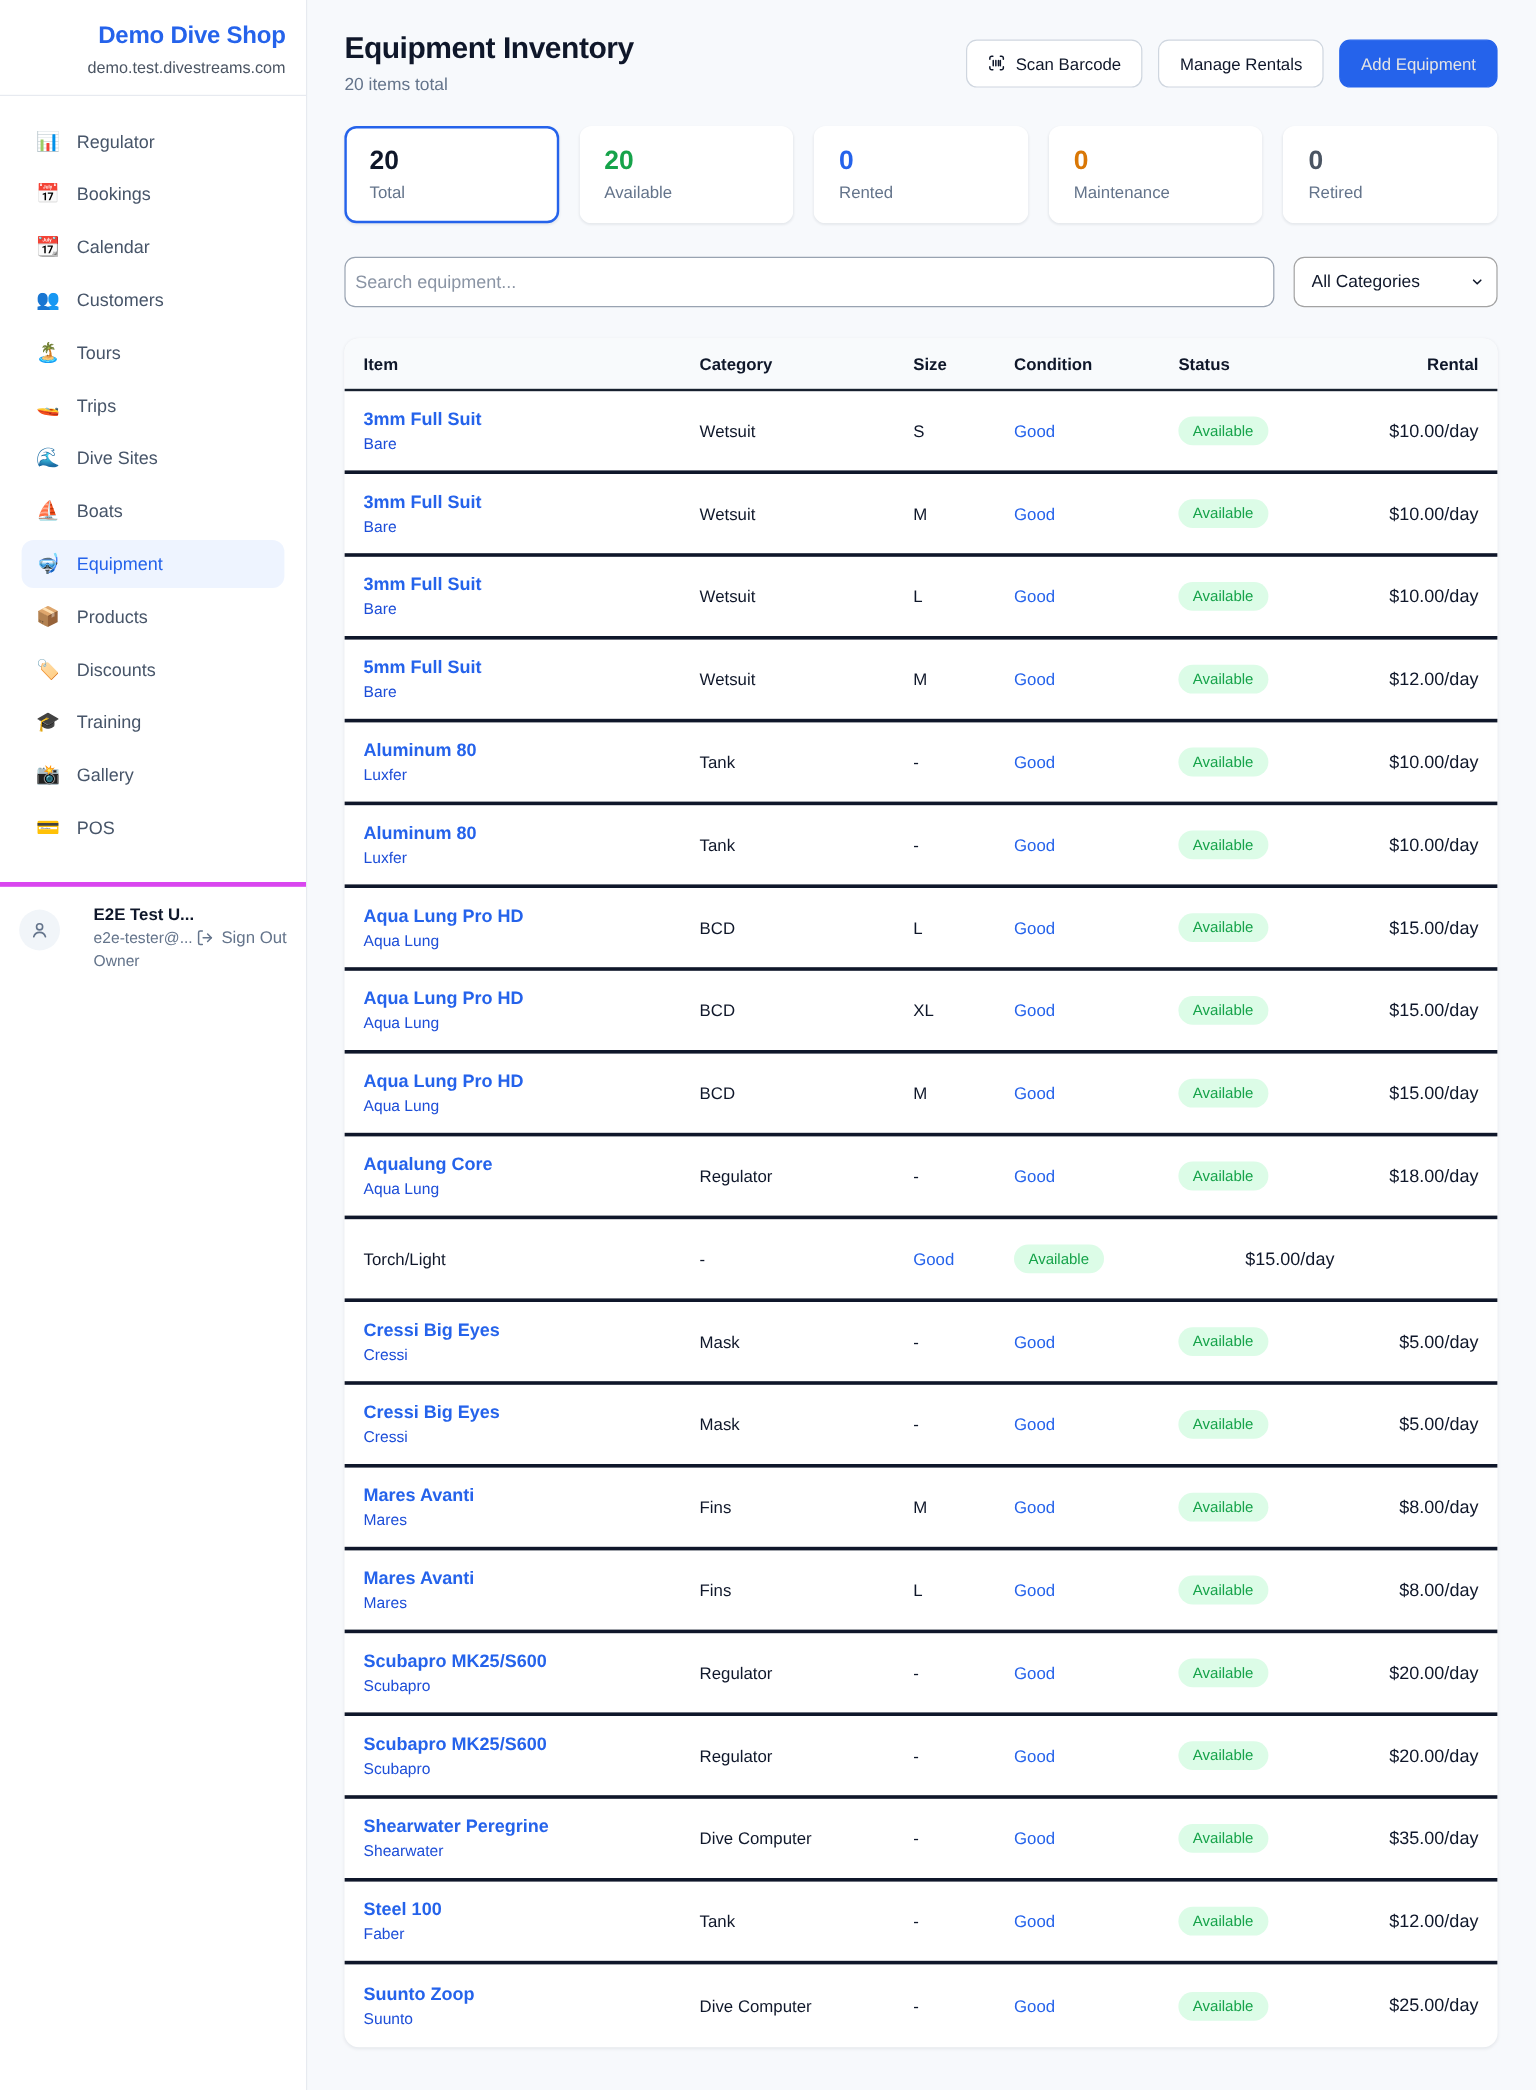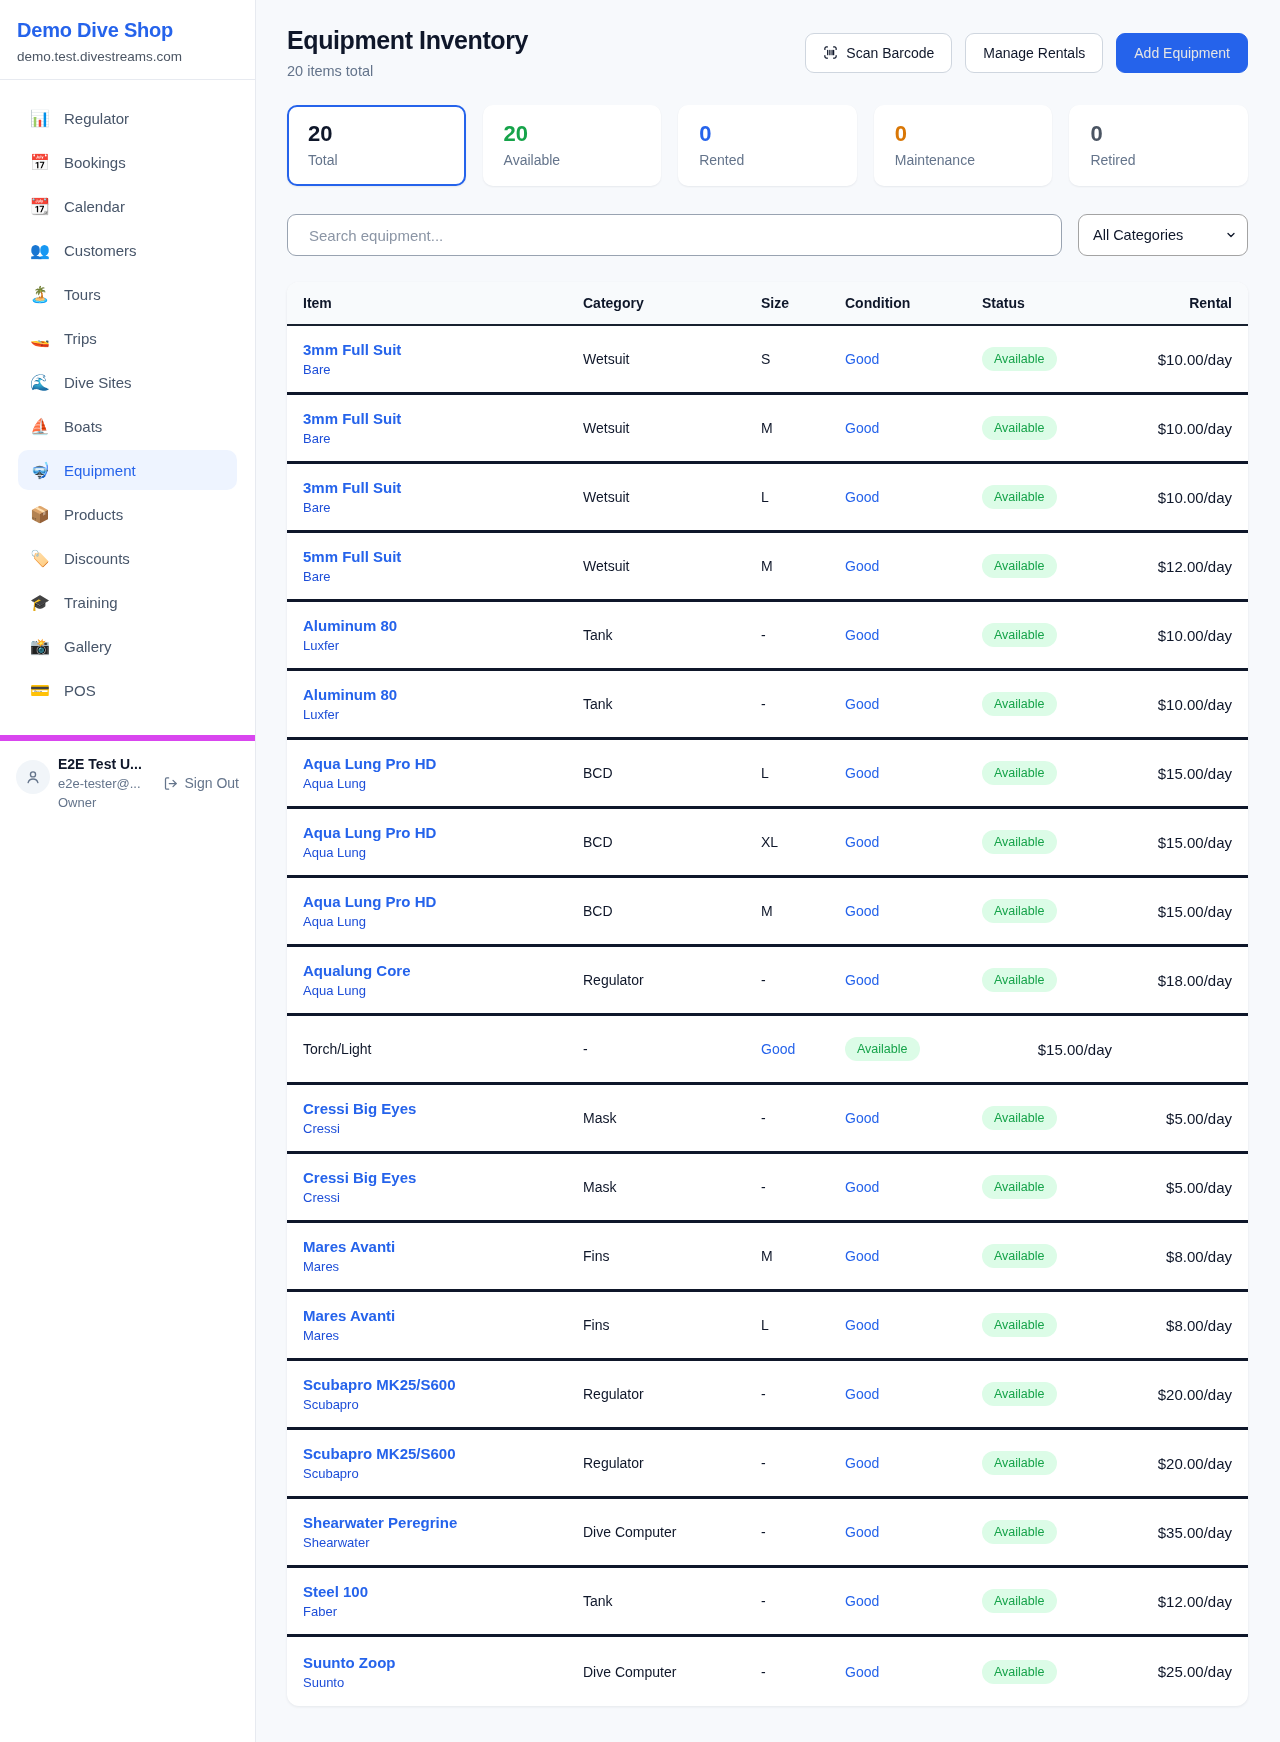--- a/index.html
+++ b/index.html
@@ -5,29 +5,29 @@
   * { box-sizing: border-box; }
   html,body { margin:0; padding:0; }
   body {
     width:1280px; height:1742px; display:flex;
     background:#f7f9fc; color:#0f172a;
     font-family:"Liberation Sans", sans-serif;
     -webkit-font-smoothing:antialiased;
   }
   
   .sidebar { width:256px; min-width:256px; background:#ffffff; border-right:1px solid #e7eaf0; display:flex; flex-direction:column; }
-  .brand { padding:19px 17px 15px; }
+  .brand { padding:19px 17px 15px;text-align:right; }
   .brand-name { color:#2563eb; font-size:20px; font-weight:bold; letter-spacing:-0.2px; }
   .brand-domain { margin-top:7px; color:#4b5563; font-size:13.5px; }
   .sb-divider { border-top:1px solid #e7eaf0; }
   .nav { padding:18px; display:flex; flex-direction:column; gap:4px; }
   .nav-item { display:flex; align-items:center; gap:14px; height:40px; padding:0 12px; border-radius:10px; color:#475569; font-size:15px; cursor:pointer; }
   .nav-item.active { background:#eef4ff; color:#2563eb; font-weight:500; }
   .nav-icon { width:20px; font-size:16px; text-align:center; flex:none; }
-  .user-box { border-top:6px solid #d946ef; margin-top:7px; padding:15px 16px; display:flex; align-items:flex-start; gap:8px; }
+  .user-box { border-top:4px solid #d946ef; margin-top:7px; padding:15px 16px; display:flex; align-items:flex-start; gap:28px; }
   .avatar { width:34px; height:34px; border-radius:50%; background:#f1f5f9; display:flex; align-items:center; justify-content:center; flex:none; margin-top:4px; }
   .user-info { flex:1; min-width:0; }
   .user-name { font-size:14px; font-weight:bold; white-space:nowrap; }
   .user-email { font-size:13px; color:#64748b; margin-top:4px; white-space:nowrap; }
   .user-role { font-size:13px; color:#64748b; margin-top:4px; }
   .signout { display:flex; align-items:center; gap:7px; color:#64748b; font-size:14px; margin-top:19px; white-space:nowrap; cursor:pointer; background:none; border:none; padding:0; font-family:inherit; }
   
   .main { flex:1; padding:26px 32px 0 31px; }
   .page-header { display:flex; align-items:center; justify-content:space-between; }
   .page-title { font-size:25px; font-weight:800; letter-spacing:-0.4px; margin:0; }
@@ -37,21 +37,21 @@
   .btn-primary { background:#2563eb; border-color:#2563eb; color:#e5e5e5; }
   
   .stats { display:flex; gap:17px; margin-top:26px; }
   .stat-card { flex:1; background:#fff; border:2px solid transparent; border-radius:10px; box-shadow:0 1px 2px rgba(16,24,40,.07); padding:14px 19px; height:81px; cursor:pointer; }
   .stat-card.active { border-color:#2563eb; }
   .stat-value { font-size:22px; font-weight:bold; line-height:1.2; }
   .stat-label { margin-top:5px; color:#64748b; font-size:14px; }
   
   .filters { display:flex; gap:16px; margin-top:28px; }
   .search { flex:1; }
-  .search input { width:100%; height:42px; border:1px solid #99a3b1; border-radius:9px; padding:0 21px; font-size:15px; background:#fff; color:#0f172a; font-family:inherit; outline:none; }
+  .search input { width:100%; height:42px; border:1px solid #99a3b1; border-radius:9px; padding:0 8px; font-size:15px; background:#fff; color:#0f172a; font-family:inherit; outline:none; }
   .search input::placeholder { color:#8b95a5; }
   .select-wrap { position:relative; width:170px; }
   .select-wrap select { width:100%; height:42px; border:1px solid #a3a3a3; border-radius:9px; background:#fff; font-size:14.5px; padding:0 32px 0 14px; appearance:none; -webkit-appearance:none; -moz-appearance:none; font-family:inherit; color:#0f172a; cursor:pointer; }
   .chevron { position:absolute; right:11px; top:15px; pointer-events:none; line-height:0; }
   
   .table-card { margin-top:26px; margin-bottom:34px; background:#fff; border-radius:12px; box-shadow:0 1px 3px rgba(16,24,40,.08); overflow:hidden; }
   .thead, .row { display:grid; grid-template-columns:280px 178px 84px 137px 130px 1fr; align-items:center; padding:0 16px; }
   .thead { height:44px; background:#f8fafc; border-bottom:2px solid #18212f; font-size:14px; font-weight:bold; }
   .th-rental { text-align:right; }
   .row { padding-top:14px; padding-bottom:14px; min-height:69px; border-bottom:3px solid #0f172a; }

